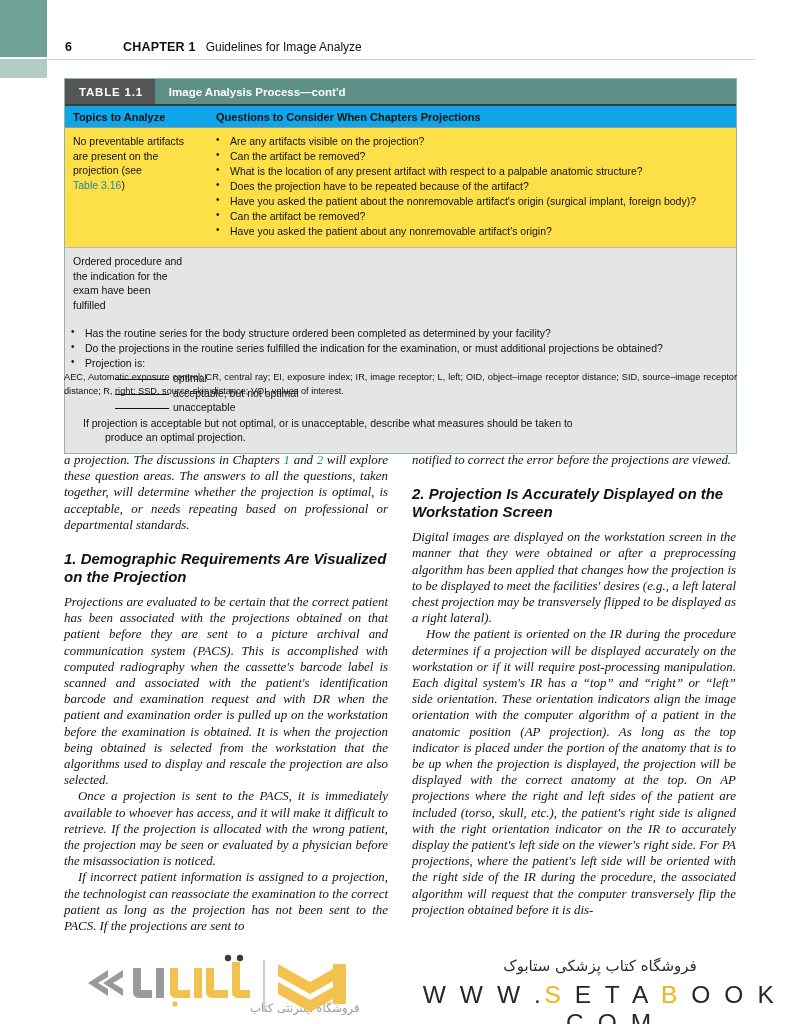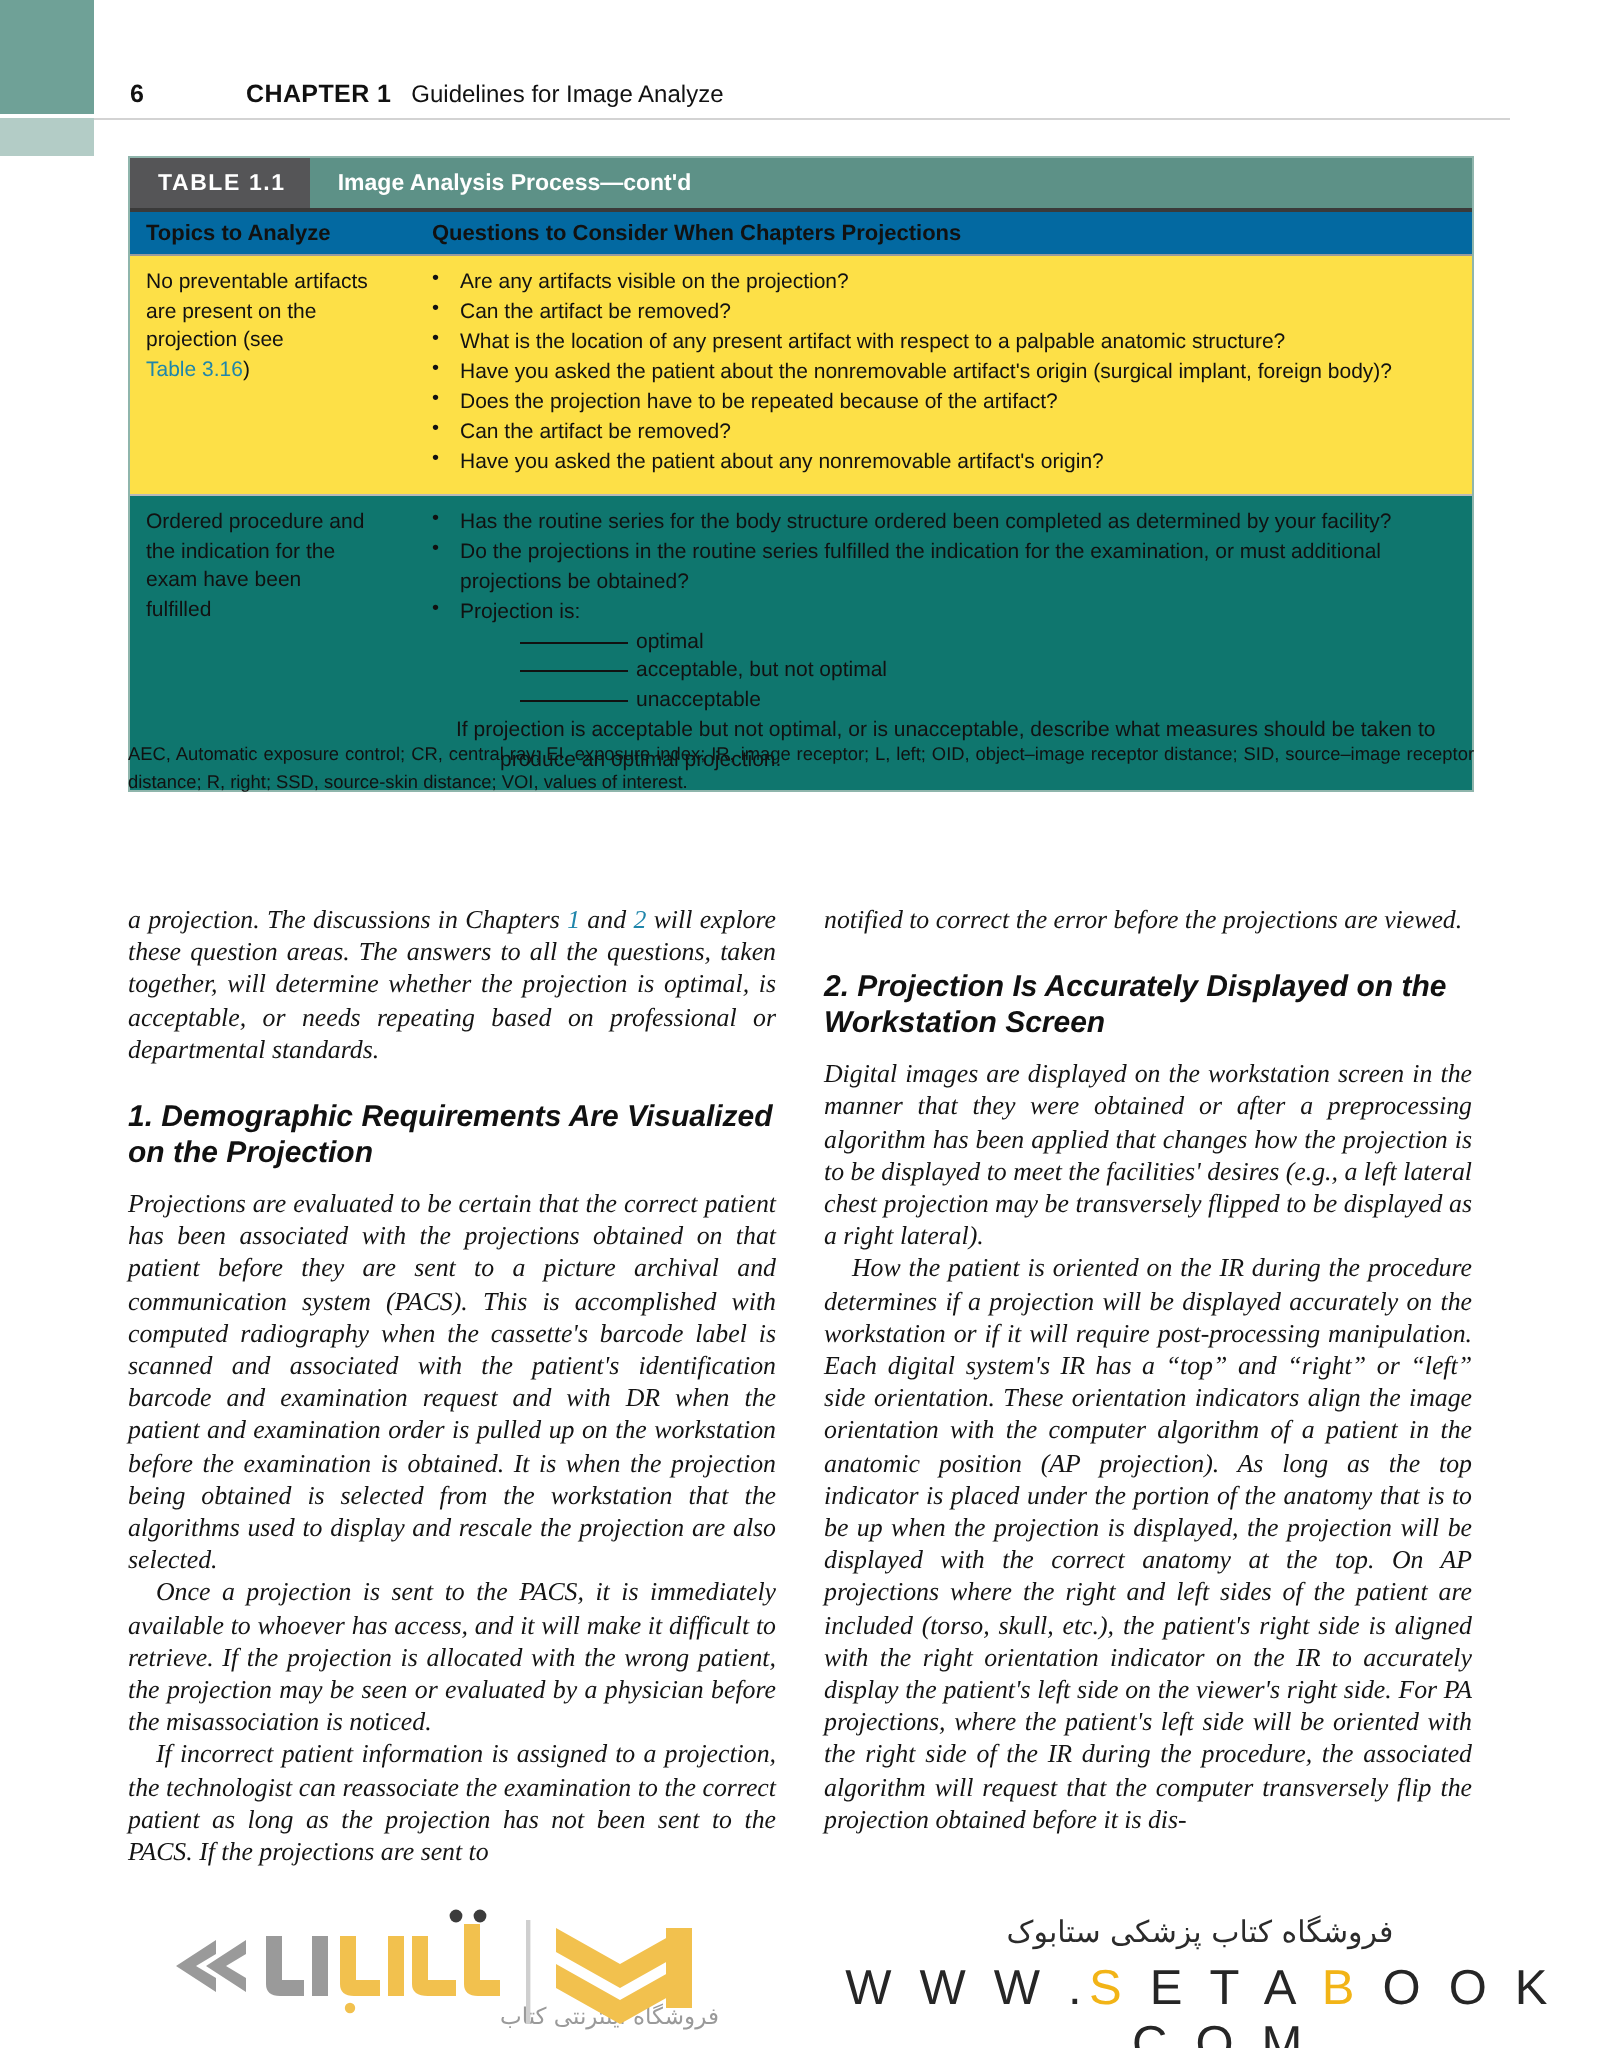--- a/index.html
+++ b/index.html
@@ -102,39 +102,39 @@
     display: flex;
     align-items: center;
     padding-left: 14px;
     flex: 1;
   }
   #table-colheads {
     display: flex;
     height: 21px;
     align-items: center;
     border-bottom: 1px solid #9a9a9a;
-    background: #0369a1;
+    background: #0ea5e9;
     justify-content: space-between;
   }
   .colhead {
     font-family: "Liberation Sans", sans-serif;
     font-weight: bold;
     font-size: 11px;
     color: #111;
   }
   #colhead-topics { width: 145px; padding-left: 8px; box-sizing: border-box; }
   #colhead-questions { flex: 1; padding-left: 6px; }
 
   .trow {
     display: flex;
     border-bottom: 1px solid #b9b9b9;
   }
   .trow:last-child { border-bottom: none; }
   .trow.shaded { background: #fde047; }
-  .trow.plain   { background: #0f766e; }
+  .trow.plain   { background: #e5e5e5; flex-direction: column; }
 
   .tcell-topic {
     width: 145px;
     box-sizing: border-box;
     padding: 6px 8px 8px 8px;
     font-family: "Liberation Sans", sans-serif;
     font-size: 10.5px;
     line-height: 14.5px;
     color: #111;
   }
@@ -305,22 +305,22 @@
       </span>
       <span class="hang">
         <span class="topic-link">Table 3.16</span><span>)</span>
       </span>
     </div>
     <div class="tcell-q">
       <ul class="qlist">
         <li>Are any artifacts visible on the projection?</li>
         <li>Can the artifact be removed?</li>
         <li>What is the location of any present artifact with respect to a palpable anatomic structure?</li>
+        <li>Does the projection have to be repeated because of the artifact?</li>
         <li>Have you asked the patient about the nonremovable artifact's origin (surgical implant, foreign body)?</li>
-        <li>Does the projection have to be repeated because of the artifact?</li>
         <li>Can the artifact be removed?</li>
         <li>Have you asked the patient about any nonremovable artifact's origin?</li>
       </ul>
     </div>
   </div>
 
   <div class="trow plain">
     <div class="tcell-topic">
       <span class="hang"><span>Ordered procedure and</span></span>
       <span class="hang"><span>the indication for the</span></span>

